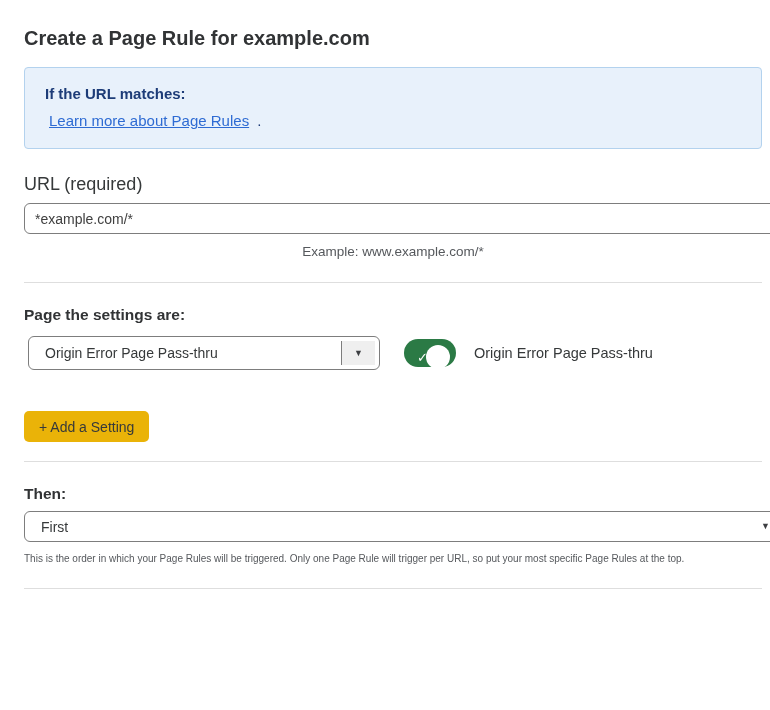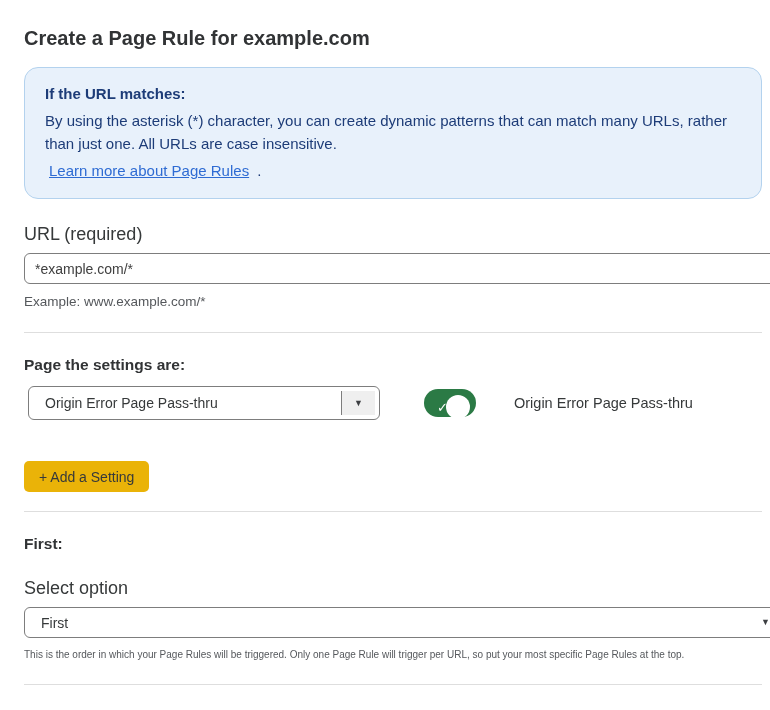--- a/index.html
+++ b/index.html
@@ -17,21 +17,21 @@
     font-weight: 700;
     color: #313335;
     margin-top: 4px;
     line-height: 28px;
   }
 
   .info-box {
     margin-top: 15px;
     background: #e8f1fb;
     border: 1px solid #b3d2ee;
-    border-radius: 14px;
+    border-radius: 4px;
     padding: 10px 16px 12px 16px;
     color: #1d3c78;
     font-size: 15px;
     line-height: 23px;
   }
   .info-box .info-heading { font-weight: 700; }
   .info-box a.info-link {
     color: #2e6bd3;
     text-decoration: underline;
     cursor: pointer;
@@ -55,40 +55,40 @@
     color: #404040;
     background: #ffffff;
     display: block;
   }
 
   .helper-text {
     margin-top: 7px;
     font-size: 13.5px;
     color: #55585c;
     line-height: 21px;
+    text-align: center;
   }
 
   .divider {
     border: none;
     border-top: 1px solid #dedede;
     margin-top: 20px;
   }
 
   .section-heading {
     font-size: 15.5px;
     font-weight: 700;
     color: #313335;
     margin-top: 23px;
   }
 
   .setting-row {
     margin-top: 8px;
     display: flex;
     align-items: center;
-    gap: 20px;
   }
 
   .combo {
     display: flex;
     width: 352px;
     height: 34px;
     border: 1px solid #7d7d7d;
     border-radius: 6px;
     overflow: hidden;
     background: #ffffff;
@@ -192,21 +192,20 @@
 </style>
 </head>
 <body>
 
 <div class="container">
 
   <h1 class="page-title">Create a Page Rule for example.com</h1>
 
   <div class="info-box">
     <div class="info-heading">If the URL matches:</div>
-    <div class="info-body">By using the asterisk (*) character, you can create dynamic patterns that can match many URLs, rather than just one. All URLs are case insensitive.</div>
     <div class="info-link-line"><a class="info-link">Learn more about Page Rules</a><span>.</span></div>
   </div>
 
   <div class="field-label">URL (required)</div>
   <input class="text-input" type="text" value="*example.com/*" style="">
   <div class="helper-text">Example: www.example.com/*</div>
 
   <hr class="divider">
 
   <div class="section-heading">Page the settings are:</div>
@@ -223,23 +222,22 @@
       <span class="check">✓</span>
       <span class="knob"></span>
     </div>
     <div class="toggle-label">Origin Error Page Pass-thru</div>
   </div>
 
   <button class="btn btn-gray add-setting">+ Add a Setting</button>
 
   <hr class="divider" style="margin-top:15px;">
 
-  <div class="section-heading">First:</div>
-
-  <div class="field-label">Select option</div>
+  <div class="section-heading">Then:</div>
+
 
   <div class="select">
     <span>First</span>
     <span class="caret">▼</span>
   </div>
 
   <div class="order-helper">This is the order in which your Page Rules will be triggered. Only one Page Rule will trigger per URL, so put your most specific Page Rules at the top.</div>
 
   <hr class="divider" style="margin-top:18px;">
 

